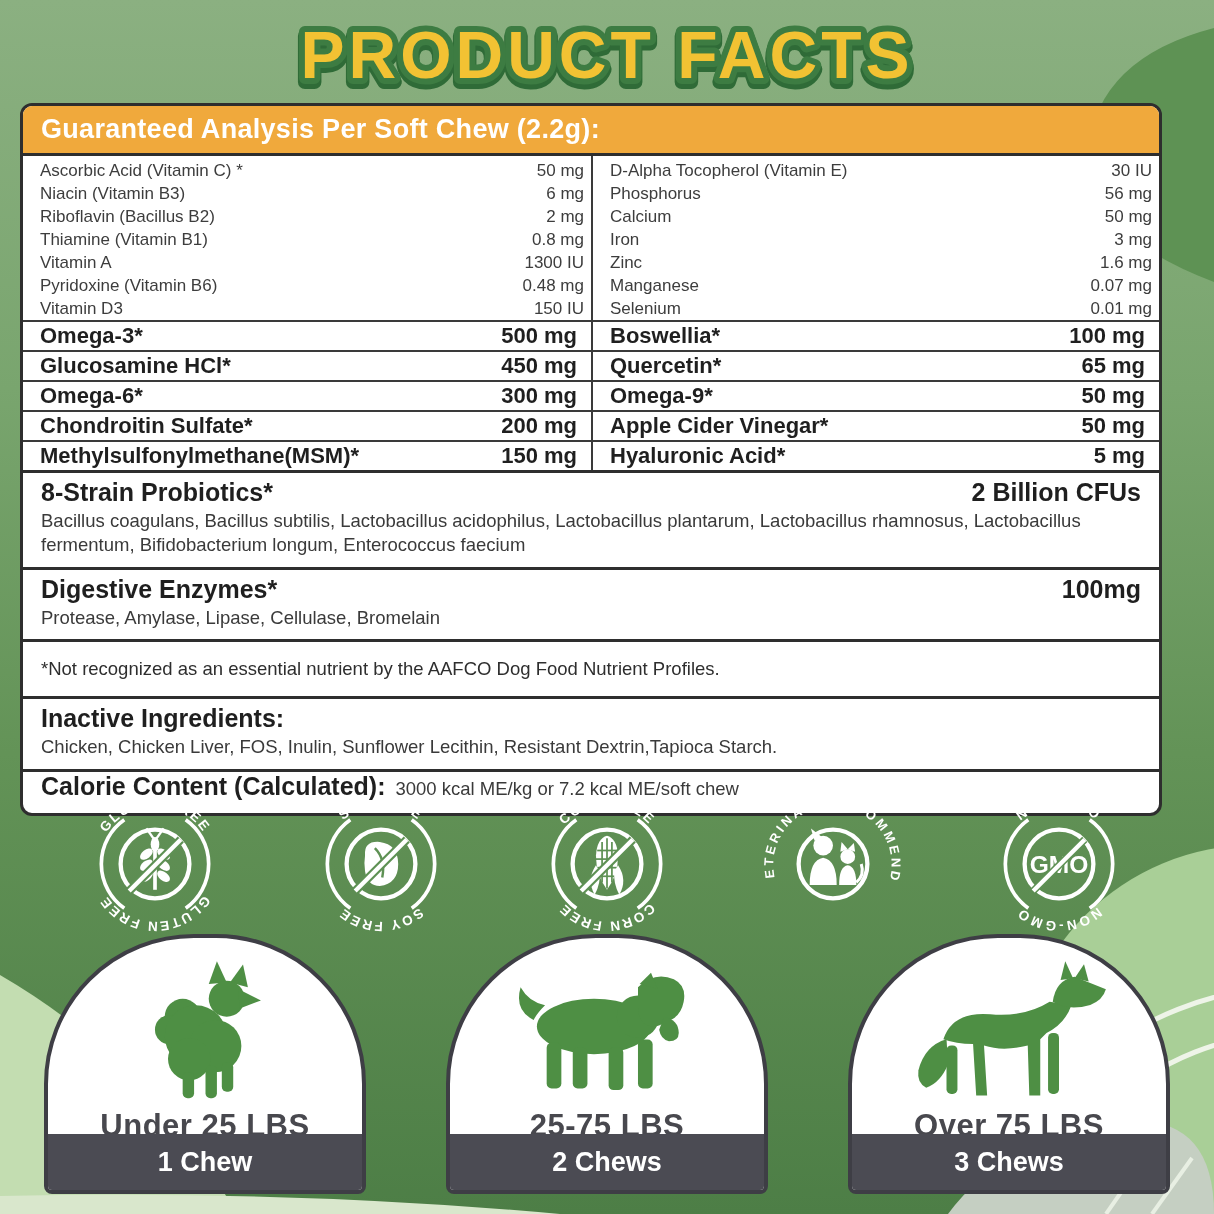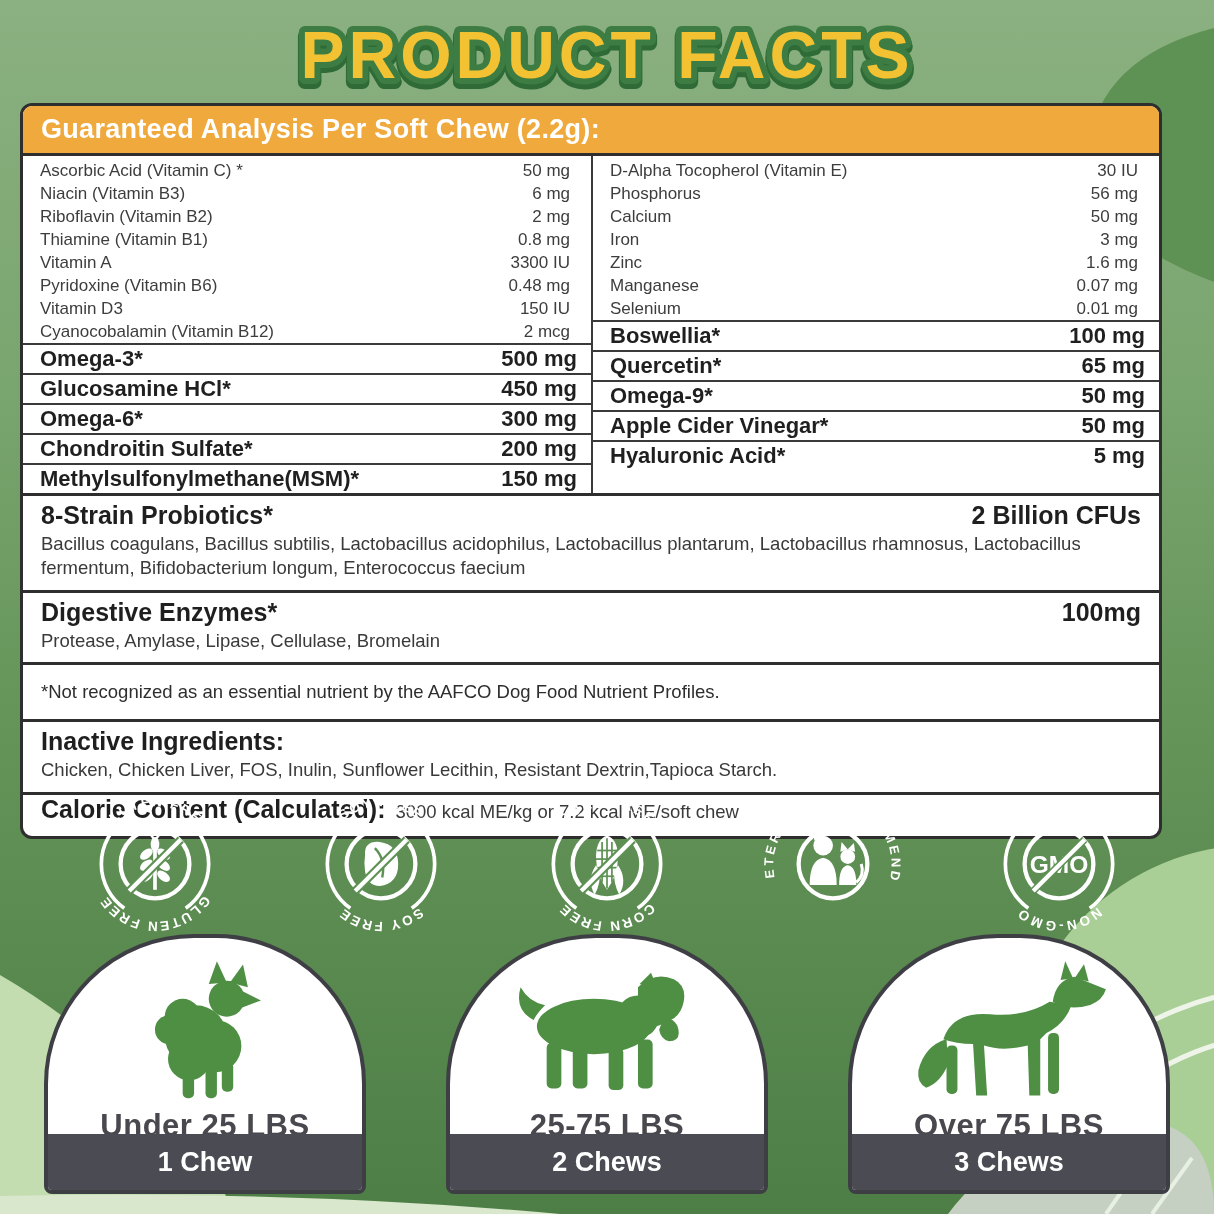--- a/index.html
+++ b/index.html
@@ -9,21 +9,21 @@
   .title-svg{position:absolute;left:0;top:0;width:100%;z-index:2;}
   
   .panel{position:absolute;left:20px;top:103px;width:1142px;z-index:2;background:#fff;
     border:3px solid #2E2E2E;border-radius:12px;overflow:hidden;box-sizing:border-box;}
   .g-header{background:#F0A93C;color:#fff;font-weight:bold;font-size:27px;
     padding:8px 0 8px 18px;border-bottom:3px solid #2E2E2E;letter-spacing:.3px;}
   .cols{display:flex;}
   .col{width:50%;box-sizing:border-box;padding-top:3px;}
   .col.right{border-left:2px solid #3A3A3A;}
   .row{display:flex;justify-content:space-between;align-items:center;height:23px;
-    padding:0 21px 0 17px;font-size:17px;color:#3D3D3D;}
+    padding:0 7px 0 17px;font-size:17px;color:#3D3D3D;}
   .brow{display:flex;justify-content:space-between;align-items:center;height:28px;
     padding:0 14px 0 17px;font-size:22px;font-weight:bold;color:#1F1F1F;border-top:2px solid #3A3A3A;text-align:right;}
   .section{border-top:3px solid #2E2E2E;padding:5px 18px 9px;}
   .sec-head{display:flex;justify-content:space-between;align-items:baseline;
     font-size:25px;font-weight:bold;color:#1F1F1F;}
   .sec-desc{font-size:18.5px;color:#3A3A3A;margin-top:2px;line-height:1.32;}
   .footnote{border-top:3px solid #2E2E2E;padding:16px 18px;font-size:18.5px;color:#2E2E2E;}
   .cal{border-top:3px solid #2E2E2E;padding:0 18px 12px;display:flex;align-items:baseline;gap:10px;}
   .cal .t{font-size:25px;font-weight:bold;color:#1F1F1F;}
   .cal .d{font-size:18.5px;color:#3A3A3A;}
@@ -69,42 +69,38 @@
       <div class="col">
         <div class="row">
             <span>Ascorbic Acid (Vitamin C) *</span>
             <span>50 mg</span>
           </div>
         <div class="row">
             <span>Niacin (Vitamin B3)</span>
             <span>6 mg</span>
           </div>
         <div class="row">
-            <span>Riboflavin (Vitamin B2)</span>
+            <span>Riboflavin (Bacillus B2)</span>
             <span>2 mg</span>
           </div>
         <div class="row">
             <span>Thiamine (Vitamin B1)</span>
             <span>0.8 mg</span>
           </div>
         <div class="row">
             <span>Vitamin A</span>
-            <span>3300 IU</span>
+            <span>1300 IU</span>
           </div>
         <div class="row">
             <span>Pyridoxine (Vitamin B6)</span>
             <span>0.48 mg</span>
           </div>
         <div class="row">
             <span>Vitamin D3</span>
             <span>150 IU</span>
-          </div>
-        <div class="row">
-            <span>Cyanocobalamin (Vitamin B12)</span>
-            <span>2 mcg</span>
           </div>
         <div class="brow">
             <span>Omega-3*</span>
             <span>500 mg</span>
           </div>
         <div class="brow">
             <span>Glucosamine HCl*</span>
             <span>450 mg</span>
           </div>
         <div class="brow">

